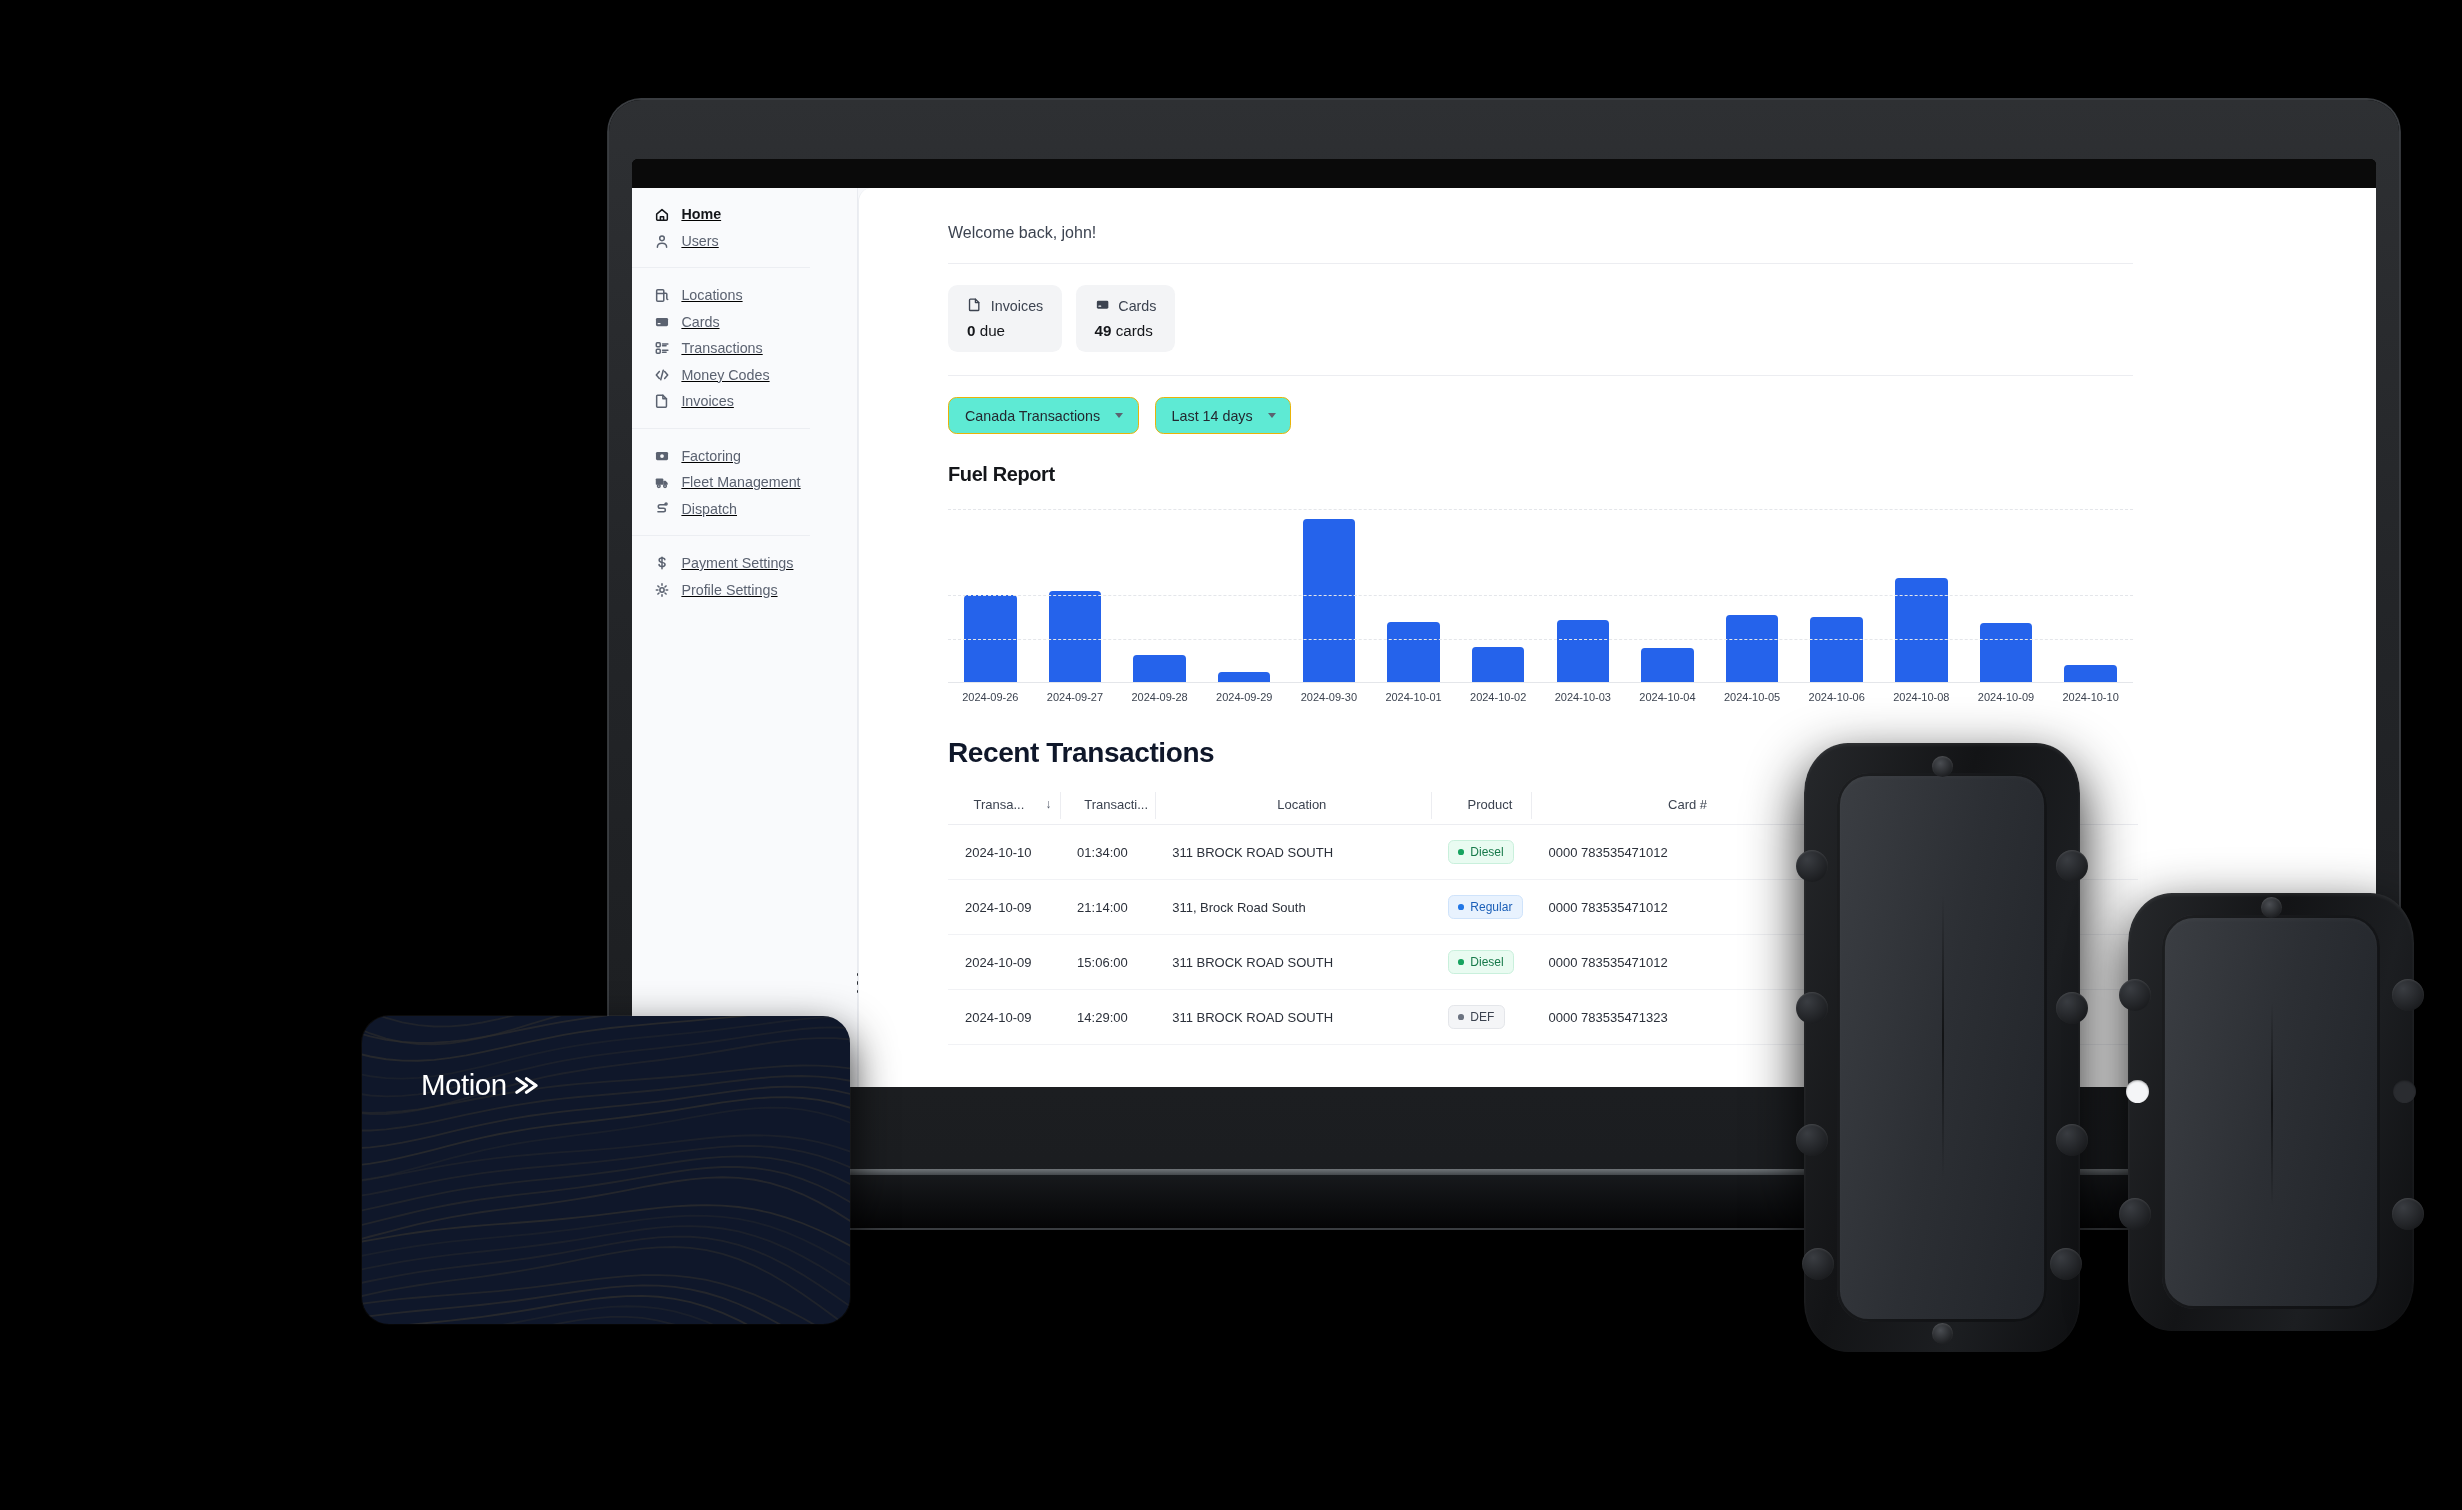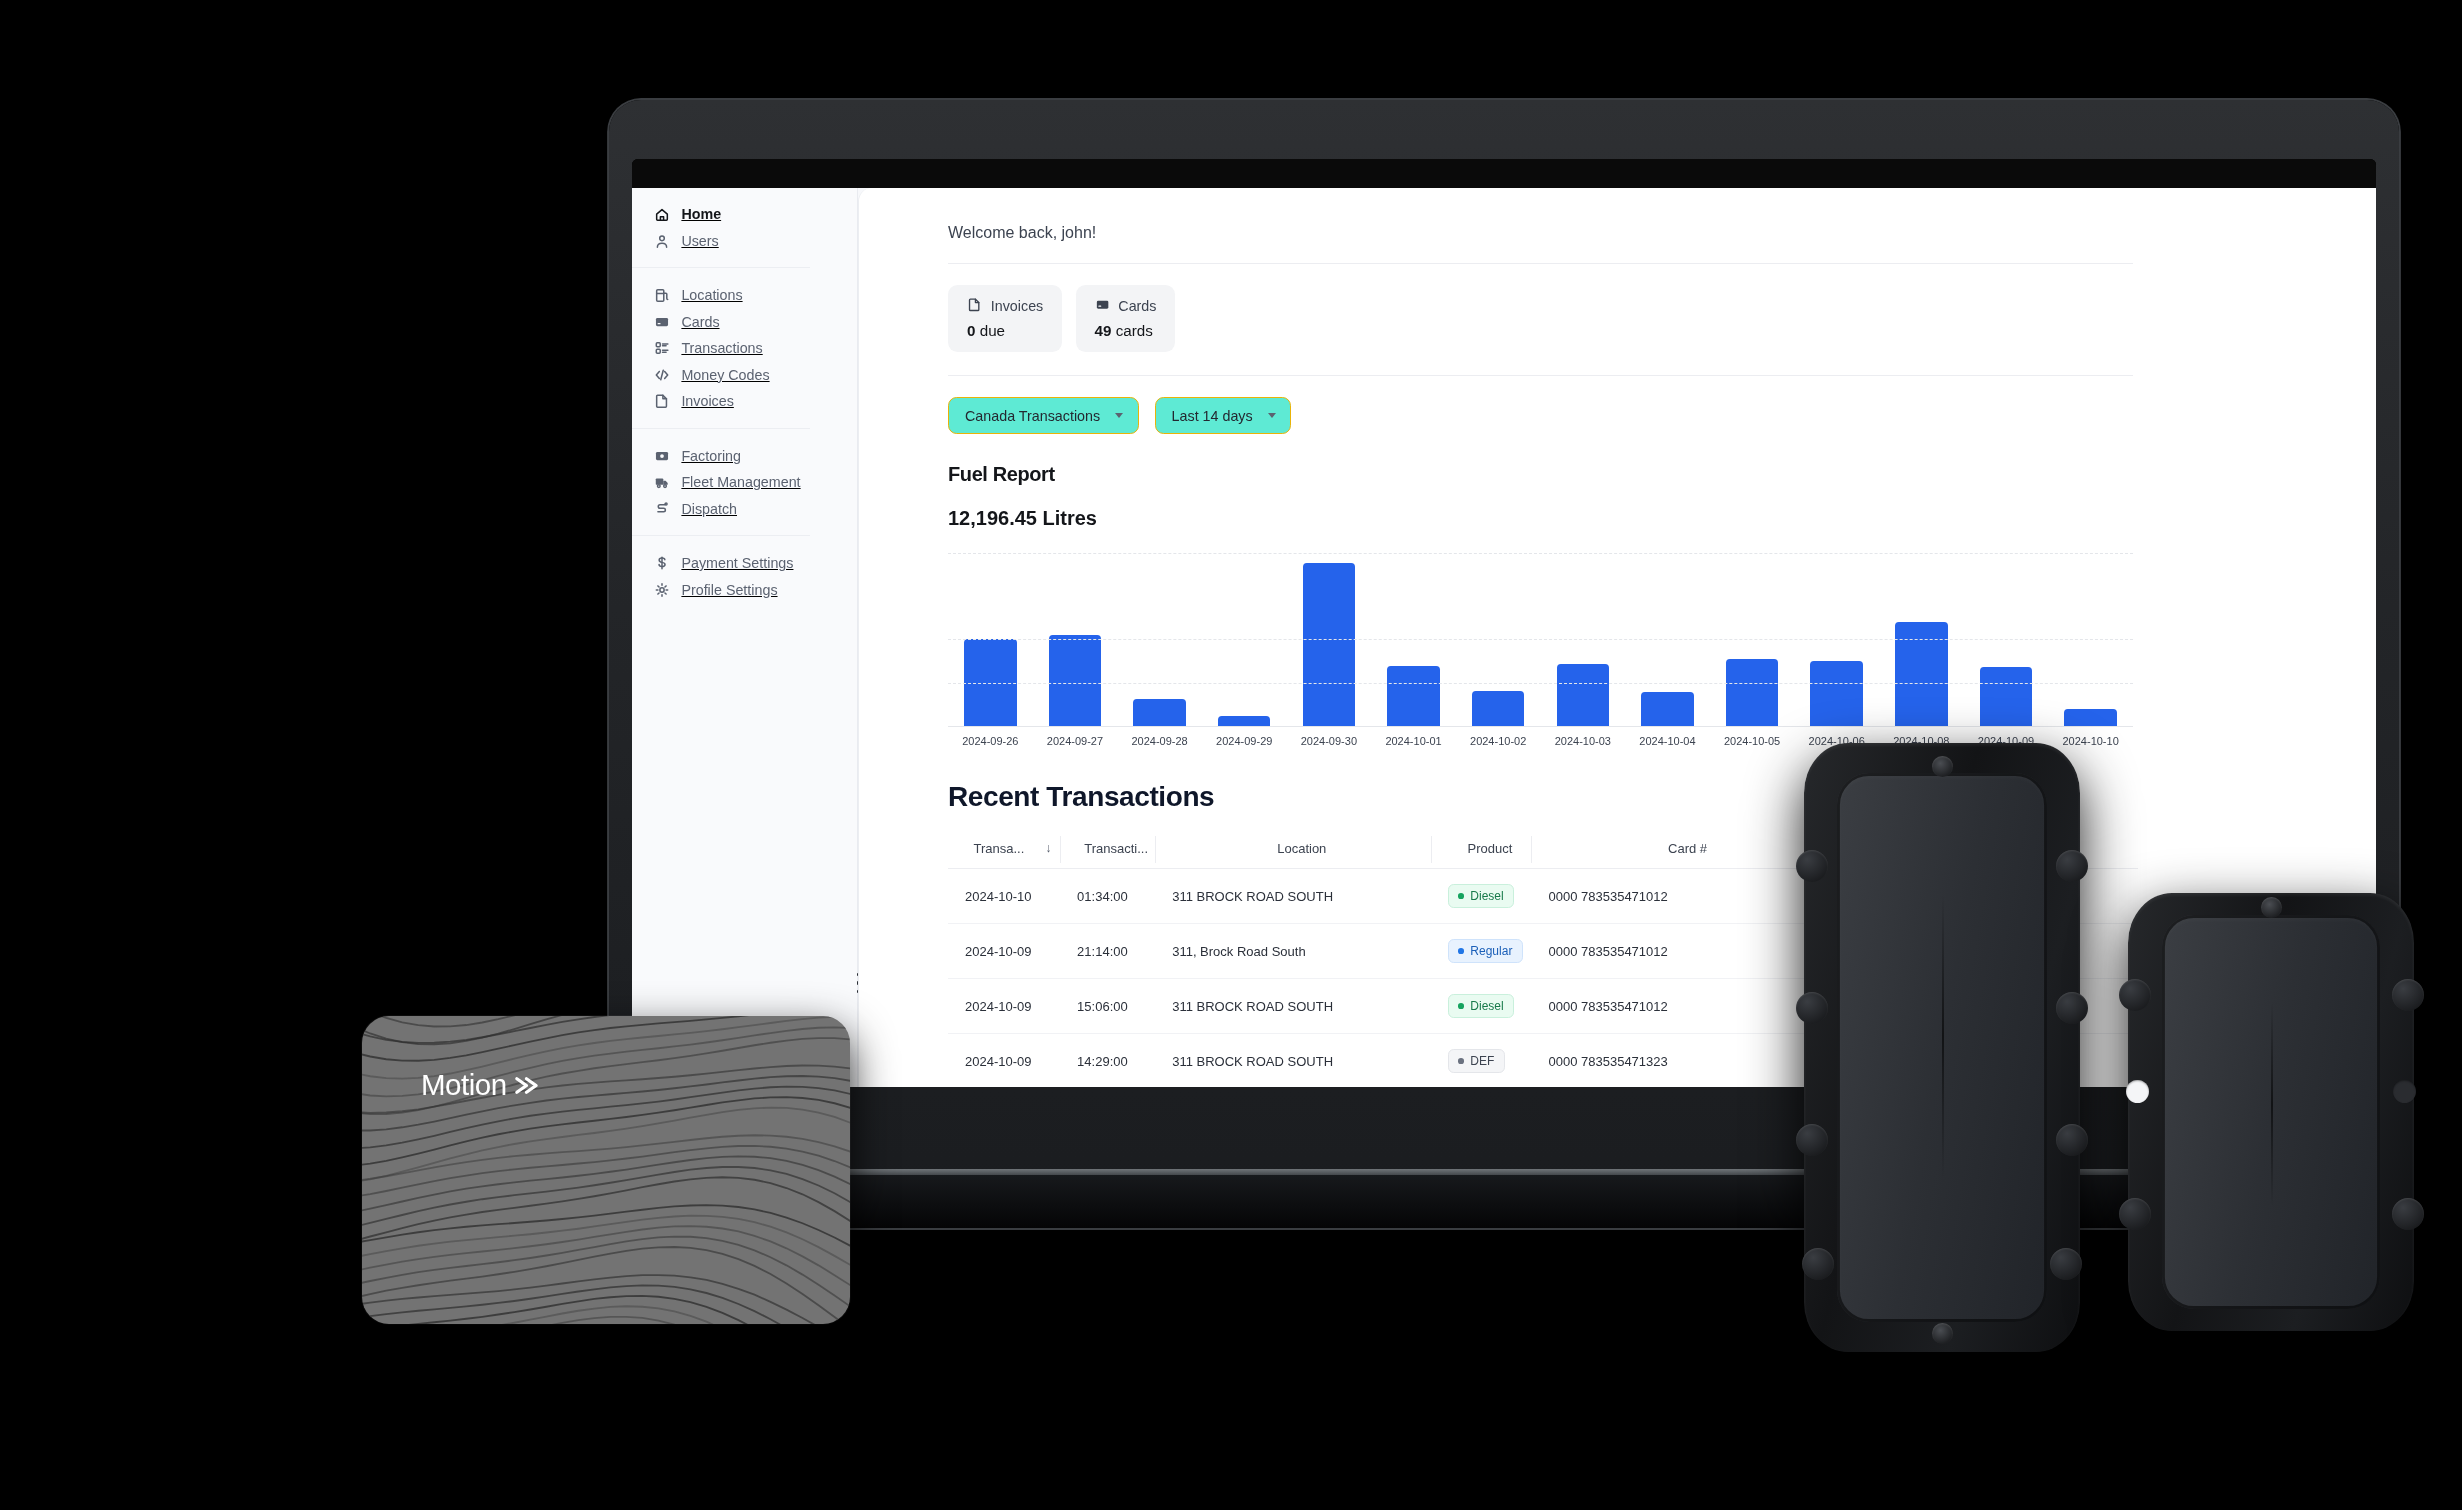--- a/index.html
+++ b/index.html
@@ -119,21 +119,21 @@
   .pill.diesel { background: #e9fbf1; color: #17794a; border: 1px solid #c9f0dc; }
   .pill.diesel .dot { background: #17a35f; }
   .pill.regular { background: #e8f2fe; color: #1b5fb8; border: 1px solid #cfe3fb; }
   .pill.regular .dot { background: #2176e6; }
   .pill.def { background: #f4f5f7; color: #3c4350; border: 1px solid #e4e6ea; }
   .pill.def .dot { background: #6b7280; }
 
   
   .motion-card { position: absolute; left: 362px; top: 1016px; width: 488px; height: 308px;
     border-radius: 27px; overflow: hidden;
-    background: #737373;
+    background: #0f172a;
     box-shadow: 0 17px 44px rgba(0,0,0,.85), 0 0 0 1px rgba(255,255,255,.06); }
   .motion-card .waves { position: absolute; inset: -10%; }
   .motion-logo { position: absolute; left: 59px; top: 52px; display: flex; align-items: center;
     gap: 3.8px; color: #fff; font-size: 29.5px; font-weight: 400; letter-spacing: -0.5px; z-index: 3; }
   .chev { display: inline-flex; margin-left: 1.9px; }
   .chev svg { width: 27px; height: 25px; }
 
   
   .tracker { position: absolute; }
   .tracker-a { left: 1804px; top: 743px; width: 276px; height: 609px; }
@@ -336,21 +336,20 @@
                     <span>Canada Transactions</span>
                     <span class="caret"></span>
                   </div>
                   <div class="filter-btn">
                     <span>Last 14 days</span>
                     <span class="caret"></span>
                   </div>
                 </div>
 
               <h2 class="sec-title">Fuel Report</h2>
-              <div class="total">12,196.45 Litres</div>
 
               <div class="chart-wrap">
                 <div class="chart-area" id="chart-area">
                   <div class="bars" id="chart-bars">
                       <div class="bar-col">
                         <div class="bar" title="2024-09-26: 1300" style="height: 50%; background: rgb(37, 99, 235);"></div>
                       </div>
                       <div class="bar-col">
                         <div class="bar" title="2024-09-27: 1360" style="height: 52.3077%; background: rgb(37, 99, 235);"></div>
                       </div>

